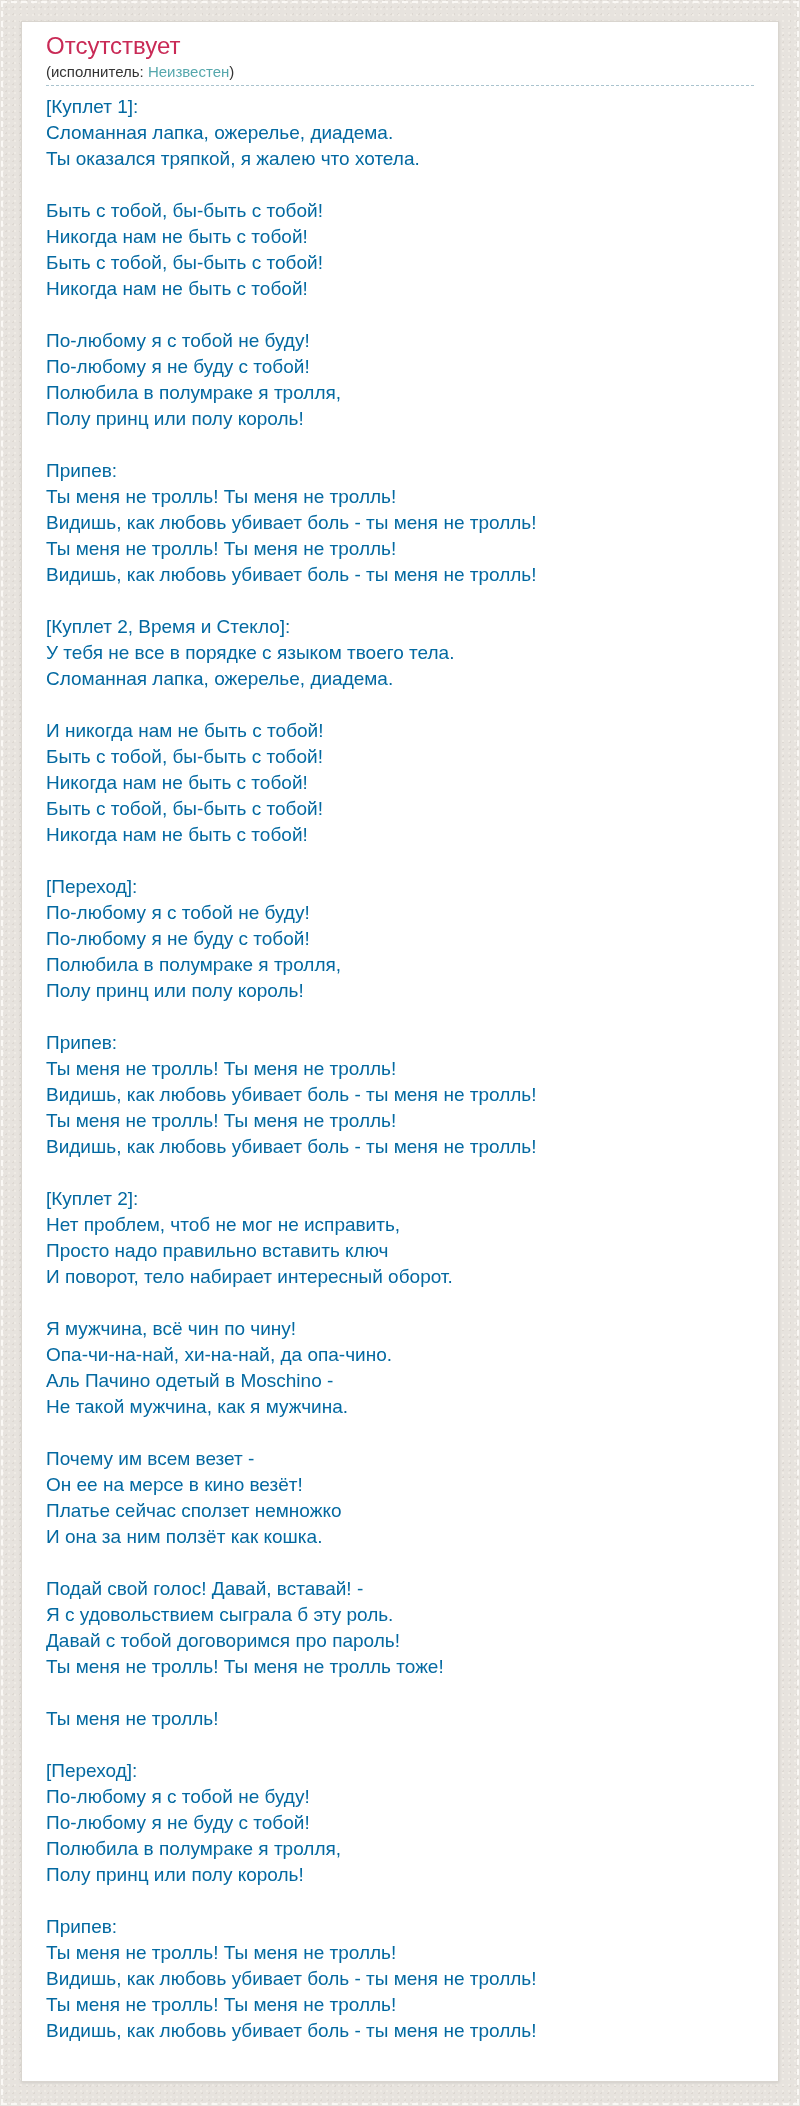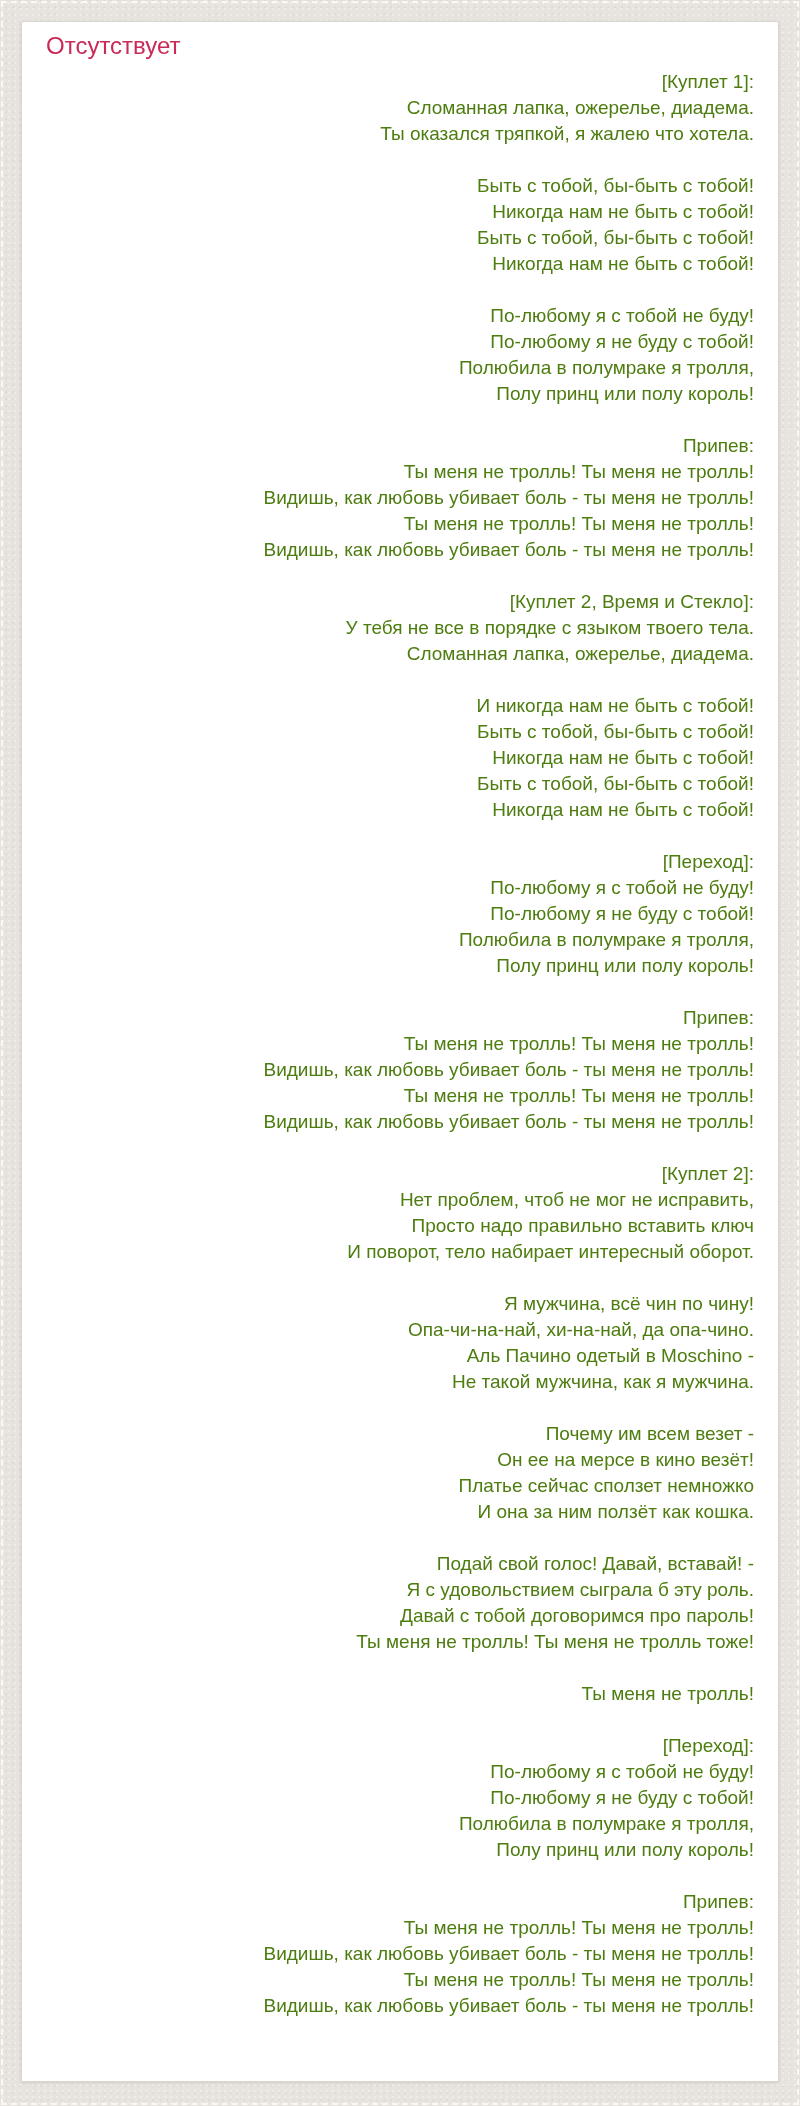--- a/index.html
+++ b/index.html
@@ -51,32 +51,32 @@
   }
   .artist-link {
     color: #55a7ac;
     text-decoration: none;
     cursor: pointer;
   }
   .lyrics {
     margin-top: 8px;
     font-size: 19px;
     line-height: 26px;
-    color: #4d7c0f;
+    color: #0369a1;
     white-space: pre-line;
-    text-align: right;
   }
 </style>
 </head>
 <body>
 
 <div class="stitch"></div>
 
 <div class="card">
   <h1 class="title">Отсутствует</h1>
+  <div class="meta"><span>(исполнитель: </span><a class="artist-link">Неизвестен</a><span>)</span></div>
   <div class="lyrics">[Куплет 1]:
 Сломанная лапка, ожерелье, диадема.
 Ты оказался тряпкой, я жалею что хотела.
 
 Быть с тобой, бы-быть с тобой!
 Никогда нам не быть с тобой!
 Быть с тобой, бы-быть с тобой!
 Никогда нам не быть с тобой!
 
 По-любому я с тобой не буду!

